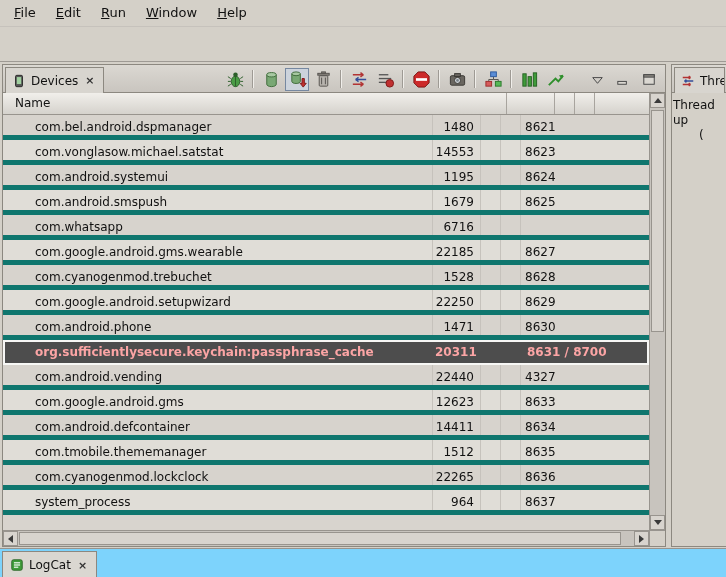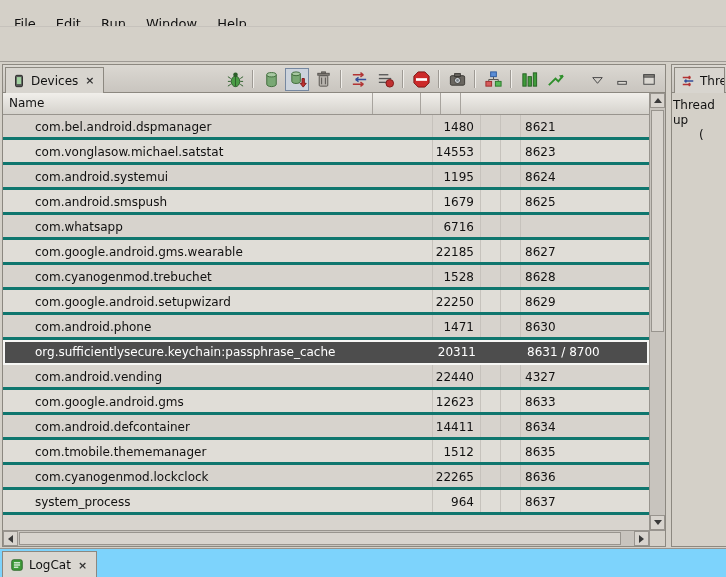--- a/index.html
+++ b/index.html
@@ -4,21 +4,21 @@
 <style>
   * { margin:0; padding:0; box-sizing:border-box; }
   html,body { width:726px; height:577px; }
   body {
     position:relative; overflow:hidden;
     background:#d4d0c8; color:#111;
     font-family:"DejaVu Sans","Liberation Sans",sans-serif; font-size:12px;
   }
 
   
-  .menubar { position:absolute; top:11px; left:0; width:726px; height:26px;
+  .menubar { position:absolute; top:0; left:0; width:726px; height:26px;
              display:flex; align-items:stretch; padding-left:4px; background:#d4d0c8; }
   .menu-item { padding:0 10px; line-height:26px; font-size:13px; cursor:default; }
   .menu-item::first-letter { text-decoration:underline; }
 
   
   .toolbar-strip { position:absolute; top:26px; left:0; width:726px; height:36px;
                    border-top:1px solid #c6c2bc; border-bottom:1px solid #9e9a94; background:#d4d0c8; }
 
   
   .devices-panel { position:absolute; left:2px; top:64px; width:664px; height:483px;
@@ -43,35 +43,35 @@
   .icon-btn { width:24px; height:23px; display:flex; align-items:center; justify-content:center; margin:0 1px; }
   .icon-btn svg { width:19px; height:19px; }
   .icon-btn.pressed { background:#ccd3dc; border:1px solid #7688a0; }
   .tb-sep { width:2px; height:18px; margin:0 4px; border-left:1px solid #9e9a94; border-right:1px solid #f0eeea; }
   .tb-gap { width:16px; }
 
   
   .table-header { position:absolute; left:0; top:28px; width:646px; height:22px; display:flex;
                   background:linear-gradient(#f1efeb,#d5d2cc); border-bottom:1px solid #98948e; }
   .hcell { border-right:1px solid #a8a49e; padding-left:6px; line-height:21px; overflow:hidden; white-space:nowrap; }
-  .hcell.name { width:370px; } .hcell.pid { width:48px; }
+  .hcell.name { width:498px;margin-left:6px; } .hcell.pid { width:48px; }
   .hcell.c3 { width:20px; } .hcell.c4 { width:20px; }
   .hcell.port { flex:1; border-right:none; }
 
   
   .table-body { position:absolute; left:0; top:50px; width:646px; height:400px; overflow:hidden; }
   .table-filler { position:absolute; left:0; top:450px; width:646px; height:17px; background:#d8d4ce; }
-  .trow { display:flex; height:25px; line-height:24px; background:#d7d3cd; border-bottom:3px solid #0f766e; }
+  .trow { display:flex; height:25px; line-height:24px; background:#d7d3cd; border-bottom:5px solid #0f766e; }
   .trow.alt { background:#e0ddd7; }
   .cell { overflow:hidden; white-space:nowrap; }
   .cell.name { width:430px; padding-left:32px; border-right:1px solid #c6c2bc; }
   .cell.pid  { width:48px; text-align:right; padding-right:6px; border-right:1px solid #c6c2bc; }
   .cell.c3, .cell.c4 { width:20px; border-right:1px solid #c6c2bc; }
   .cell.port { flex:1; padding-left:4px; }
-  .trow.selected { background:#4d4d4d; color:#ffffff; border:2px solid #f7f7f5; line-height:20px; }
+  .trow.selected { background:#4d4d4d; color:#fca5a5; border:2px solid #f7f7f5; line-height:20px;font-weight:bold; }
   .trow.selected .cell { border-right-color:transparent; }
   .trow.selected .cell.name { padding-left:30px; }
 
   
   .vscroll { position:absolute; top:28px; right:0; bottom:16px; width:16px;
              background:#c8c4be; border-left:1px solid #98948e; }
   .hscroll { position:absolute; left:0; right:16px; bottom:0; height:16px;
              background:#c8c4be; border-top:1px solid #98948e; }
   .sb-btn { position:absolute; width:15px; height:15px; background:#d8d4ce;
             border:1px solid #98948e; display:flex; align-items:center; justify-content:center; }

